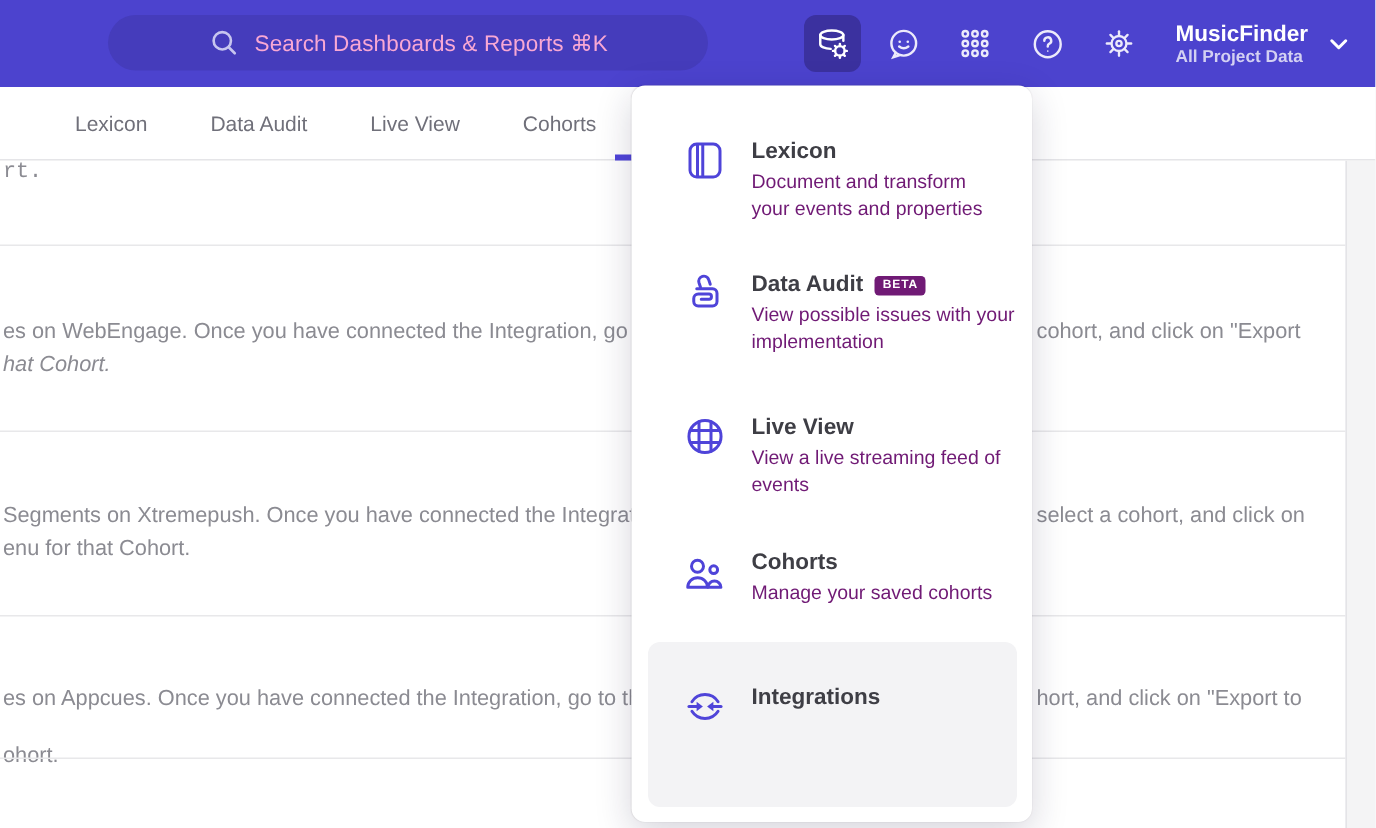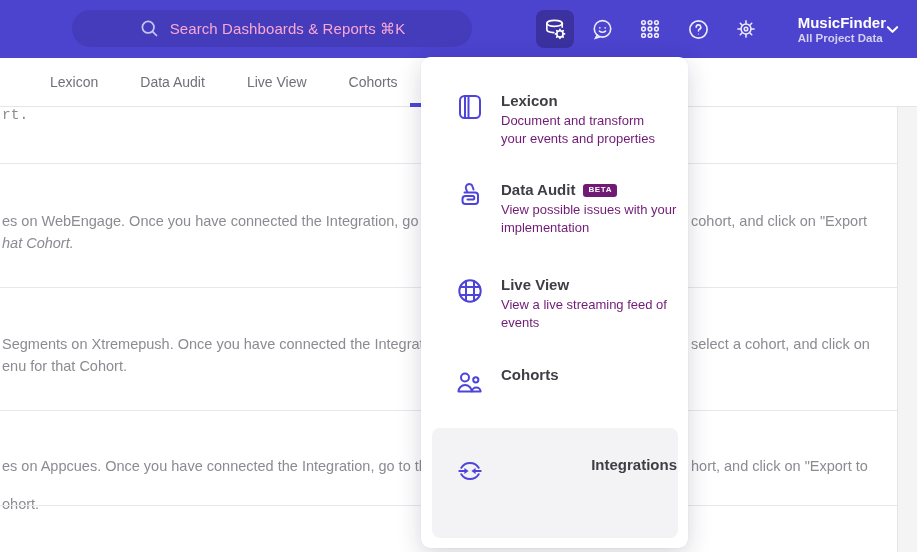--- a/index.html
+++ b/index.html
@@ -26,21 +26,21 @@
     color:#f9a8d4; font-size:15px; letter-spacing:.1px;
   }
   .hdr-btn {
     position:absolute; top:10px; width:38px; height:38px;
     display:flex; align-items:center; justify-content:center;
     border-radius:8px; cursor:pointer;
   }
   .hdr-btn.active { background:#3b319f; }
   .project-switcher {
     position:absolute; right:18px; top:9px; height:40px;
-    display:flex; align-items:center; cursor:pointer;
+    display:flex; align-items:center; gap:14px; cursor:pointer;
   }
   .project-names { text-align:left; }
   .project-name { color:#ffffff; font-size:15px; font-weight:700; line-height:17px; }
   .project-scope { color:#d3d0f2; font-size:11.5px; font-weight:700; line-height:14px; }
 
   
   .navbar {
     position:absolute; left:0; top:58px; width:917px; height:49px;
     background:#ffffff; border-bottom:1px solid #e5e5e8; z-index:1;
     display:flex; align-items:center; padding-left:50px; gap:42px;
@@ -291,24 +291,25 @@
         <circle cx="10" cy="11.5" r="4"></circle>
         <circle cx="20.8" cy="13.8" r="2.6"></circle>
         <path d="M3.5 25.5 a6.6 6.4 0 0 1 13.2 0 Z"></path>
         <path d="M17 25.5 a4.3 4.1 0 0 1 8.6 0 Z"></path>
       </svg>
     </span>
     <div>
       <div class="menu-title">
           <span>Cohorts</span>
         </div>
-    </div>
-  </div>
-
-  <div class="menu-item" style="top:399px;justify-content:space-between;">
+      <div class="menu-desc">Manage your saved cohorts</div>
+    </div>
+  </div>
+
+  <div class="menu-item" style="top:399px;">
     <span class="menu-icon">
       <svg viewBox="0 0 30 30" width="30" height="30" fill="none" stroke="#4f44d9" stroke-width="2" stroke-linecap="round">
         <path d="M6.3 11.8 a10.3 10.3 0 0 1 17.4 0"></path>
         <path d="M23.7 18.2 a10.3 10.3 0 0 1 -17.4 0"></path>
         <line x1="4.3" y1="15" x2="10" y2="15"></line>
         <path d="M13.6 15 l-4.2 -3.1 v6.2 Z" fill="#4f44d9" stroke="none"></path>
         <line x1="25.7" y1="15" x2="20" y2="15"></line>
         <path d="M16.4 15 l4.2 -3.1 v6.2 Z" fill="#4f44d9" stroke="none"></path>
       </svg>
     </span>

